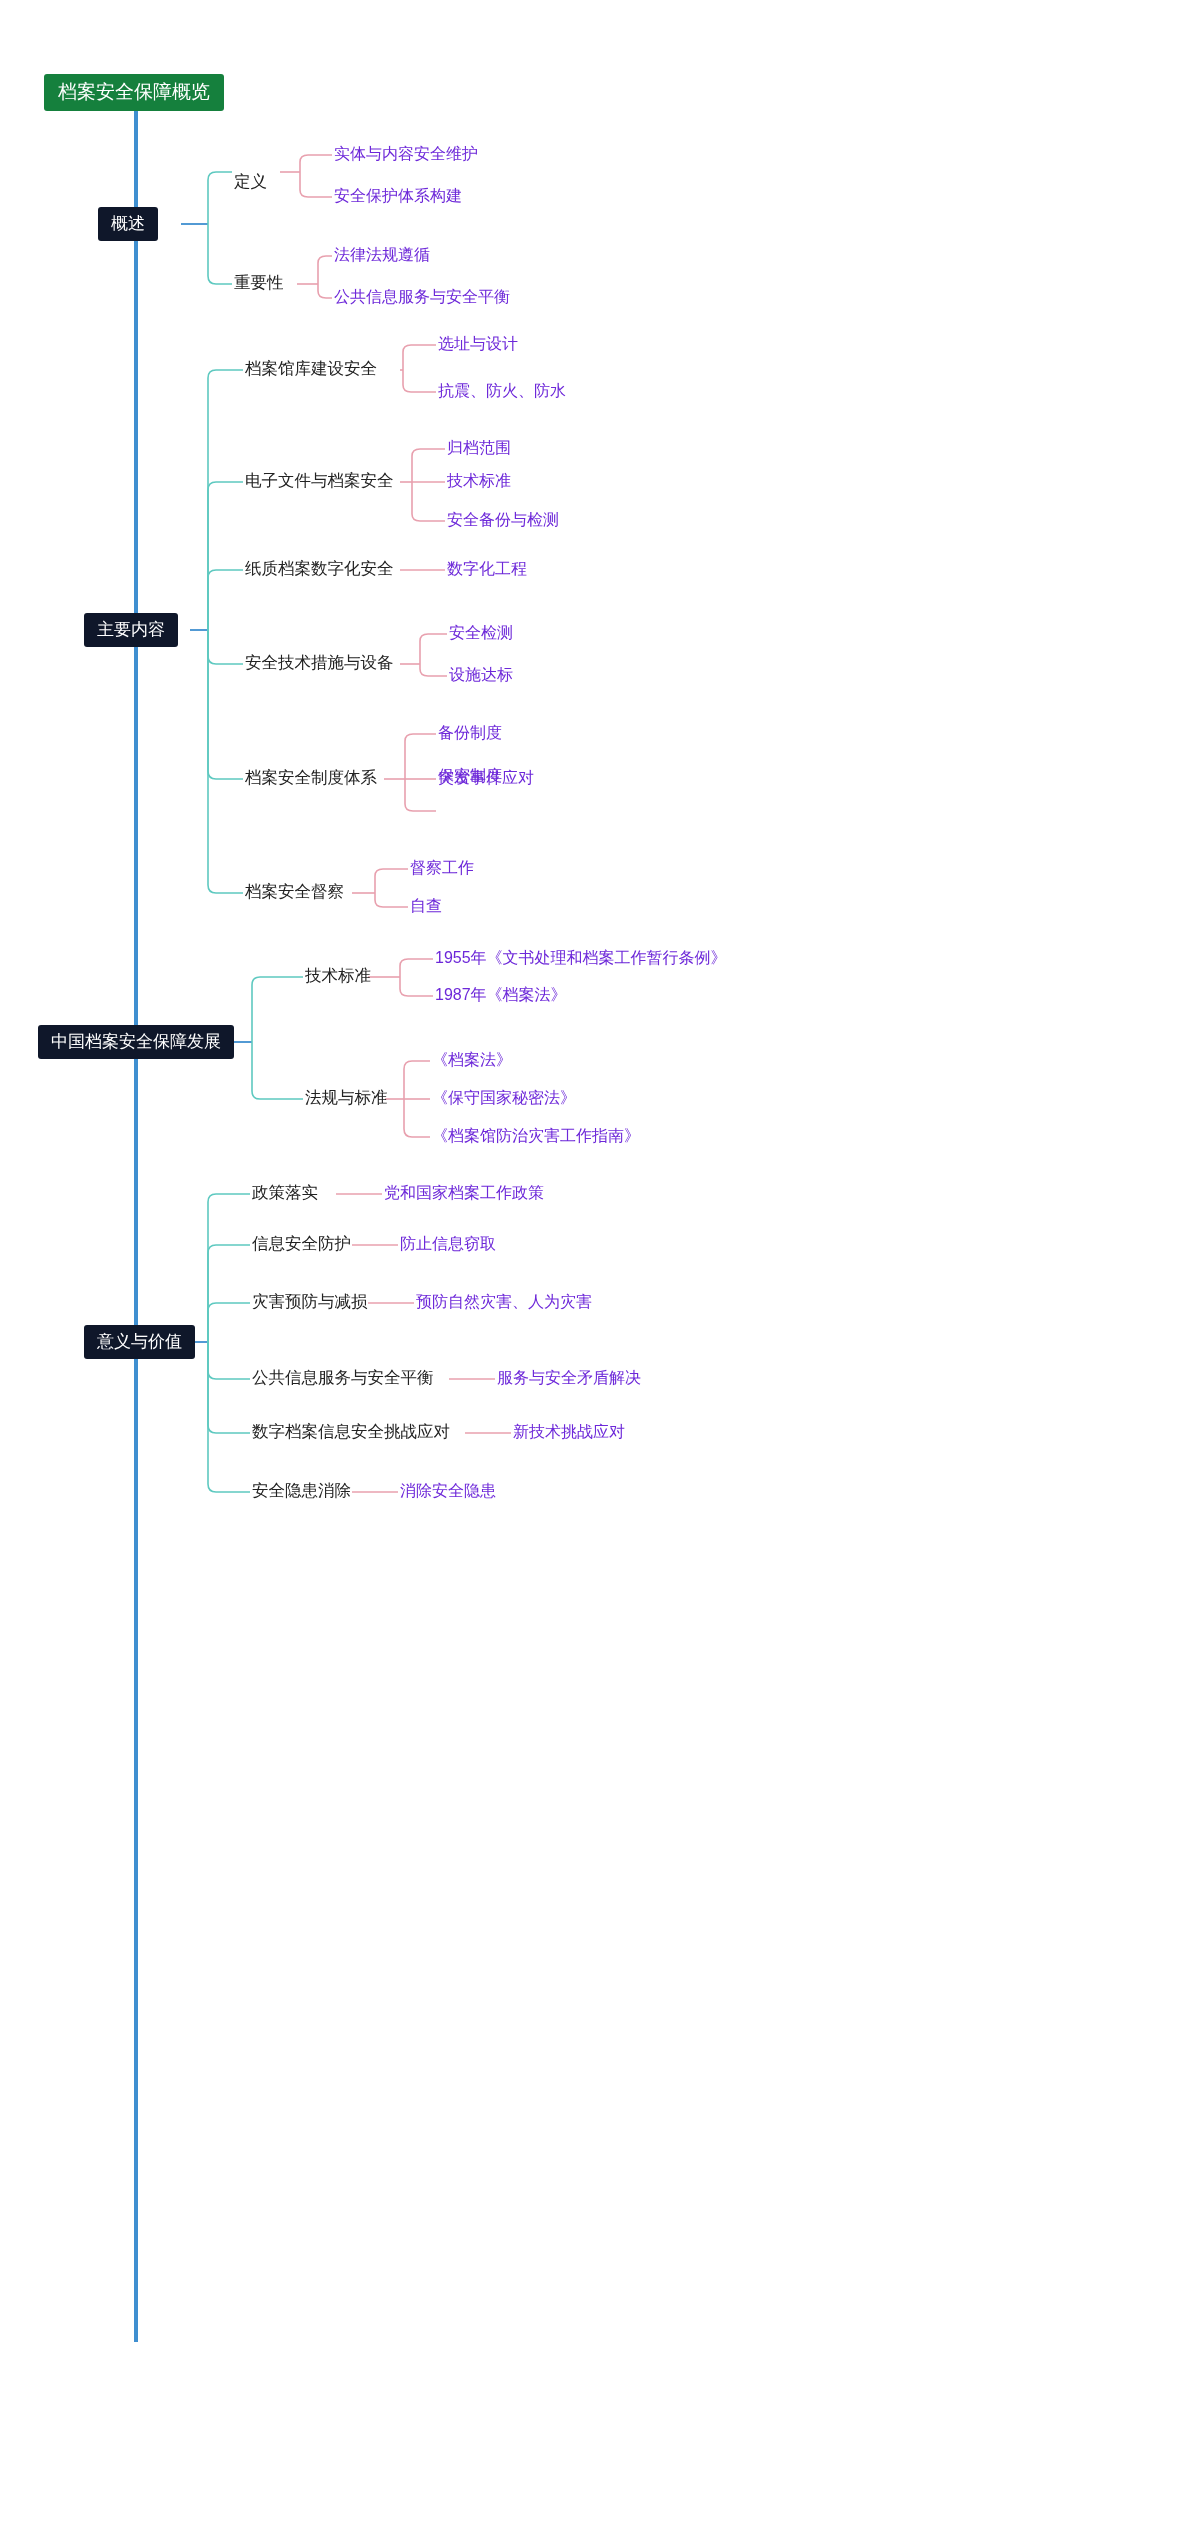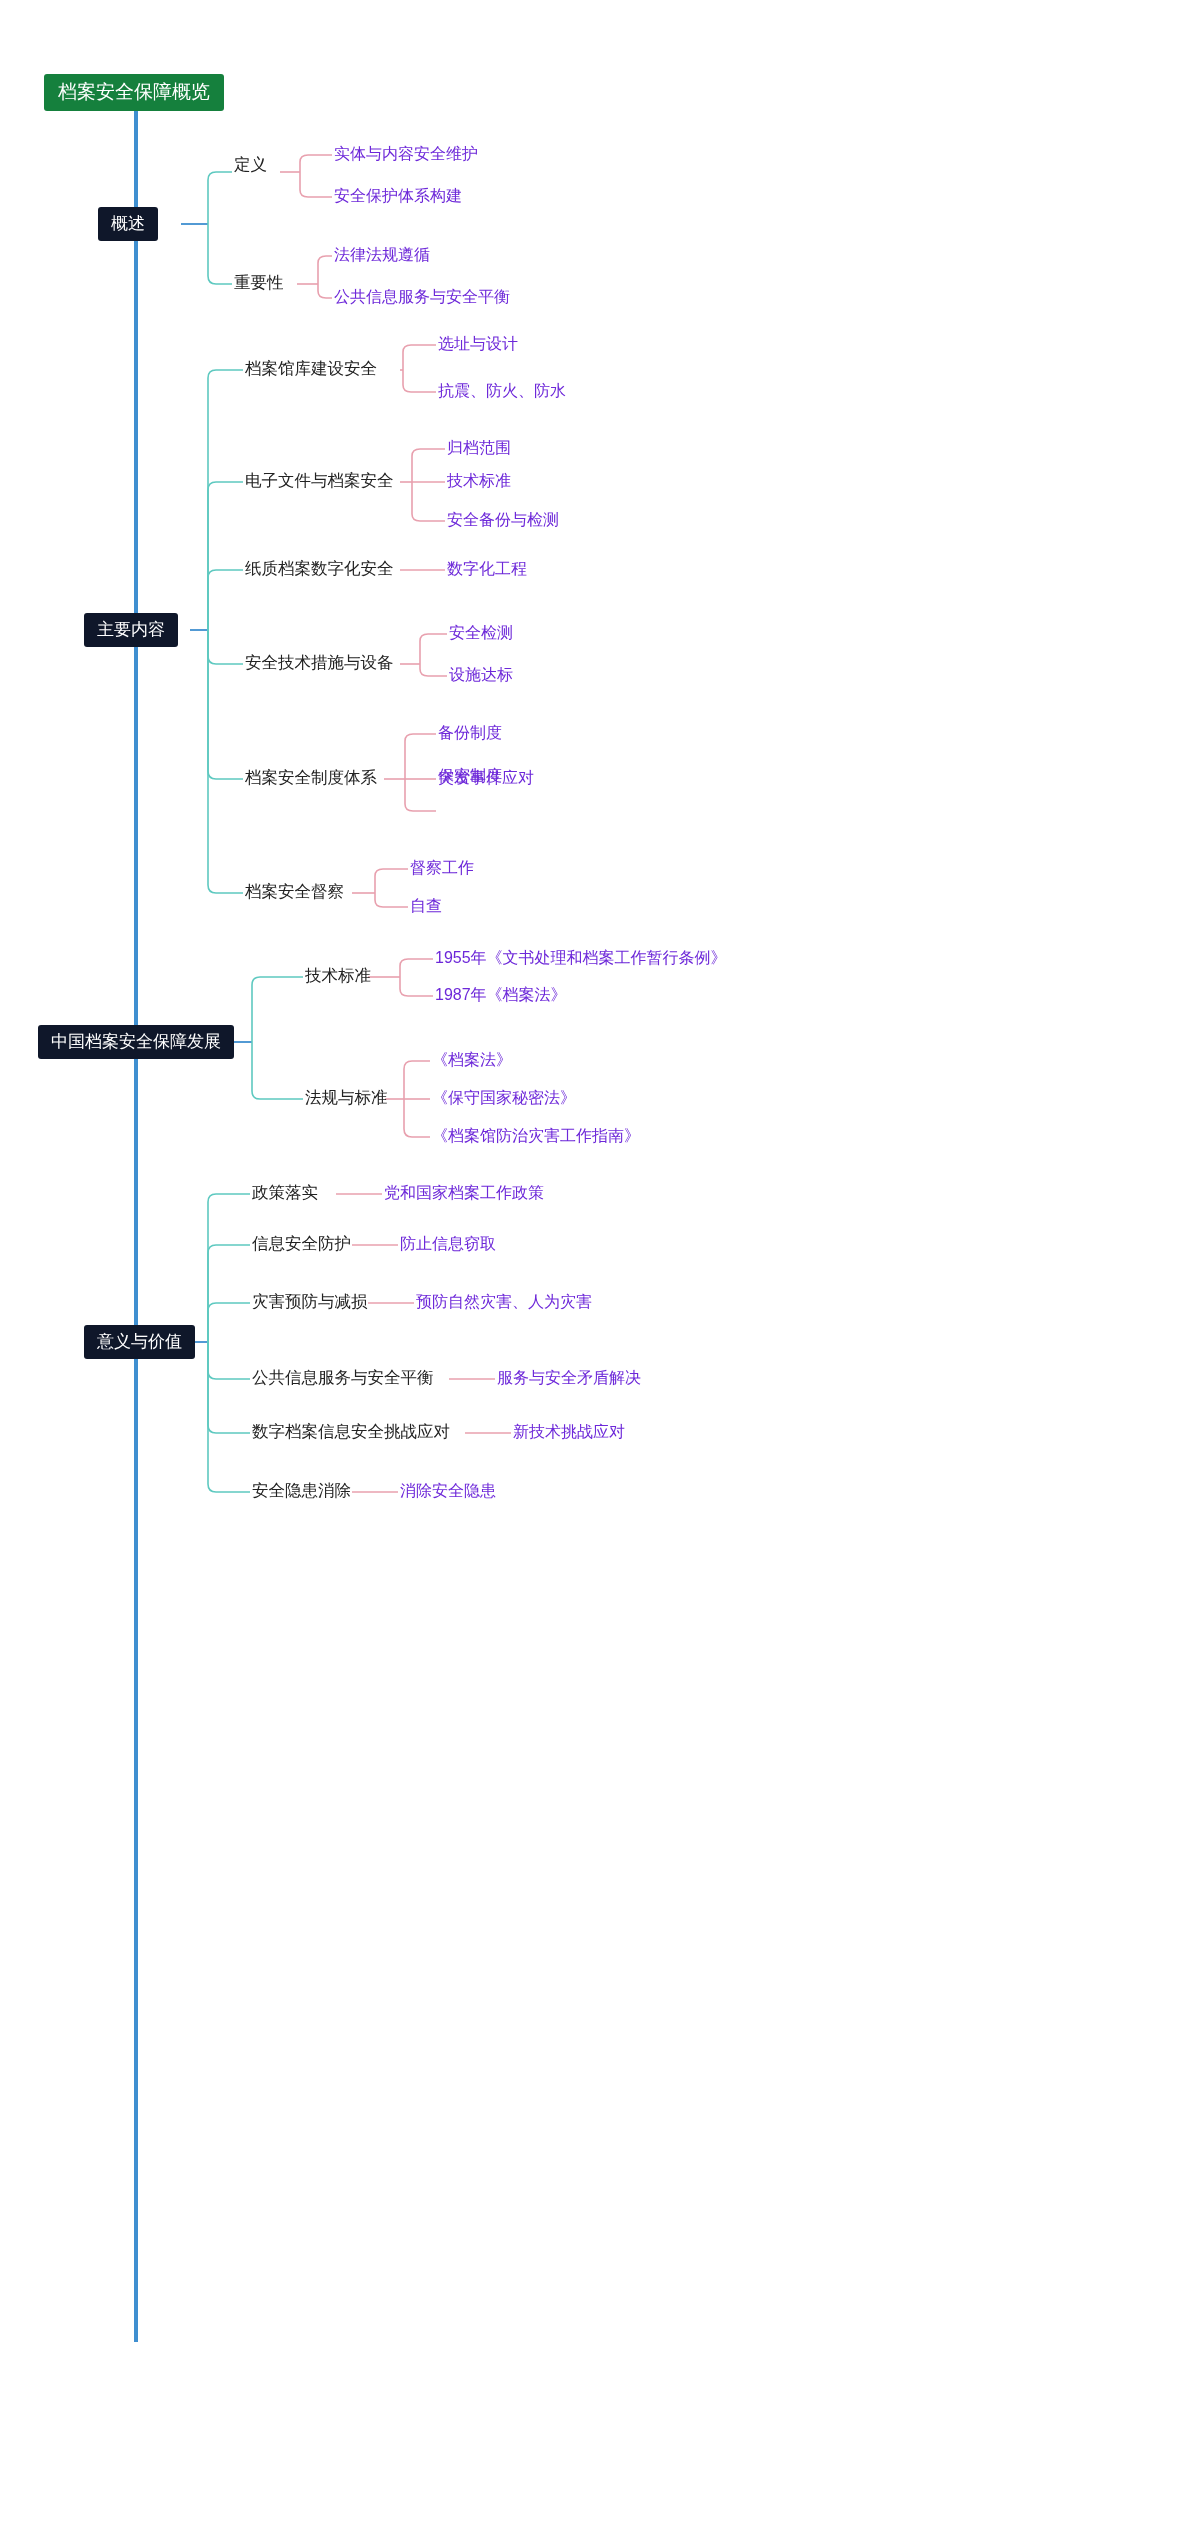--- a/index.html
+++ b/index.html
@@ -141,21 +141,21 @@
     <path d="M352,1245 L398,1245" stroke="#e8a0ae" stroke-width="1.6" fill="none"></path>
     <path d="M368,1303 L414,1303" stroke="#e8a0ae" stroke-width="1.6" fill="none"></path>
     <path d="M449,1379 L495,1379" stroke="#e8a0ae" stroke-width="1.6" fill="none"></path>
     <path d="M465,1433 L511,1433" stroke="#e8a0ae" stroke-width="1.6" fill="none"></path>
     <path d="M352,1492 L398,1492" stroke="#e8a0ae" stroke-width="1.6" fill="none"></path>
   </svg>
 
   <div class="node root" style="left:44px; top:74px;">档案安全保障概览</div>
 
   <div class="node lvl1" style="left:98px; top:207px;">概述</div>
-  <div class="node lvl2" style="left:232px; top:153px;">定义</div>
+  <div class="node lvl2" style="left:232px; top:170px;">定义</div>
   <div class="node lvl3" style="left:332px; top:142px;">实体与内容安全维护</div>
   <div class="node lvl3" style="left:332px; top:184px;">安全保护体系构建</div>
   <div class="node lvl2" style="left:232px; top:271px;">重要性</div>
   <div class="node lvl3" style="left:332px; top:243px;">法律法规遵循</div>
   <div class="node lvl3" style="left:332px; top:285px;">公共信息服务与安全平衡</div>
 
   <div class="node lvl1" style="left:84px; top:613px;">主要内容</div>
 
   <div class="node lvl2" style="left:243px; top:357px;">档案馆库建设安全</div>
   <div class="node lvl3" style="left:436px; top:332px;">选址与设计</div>

